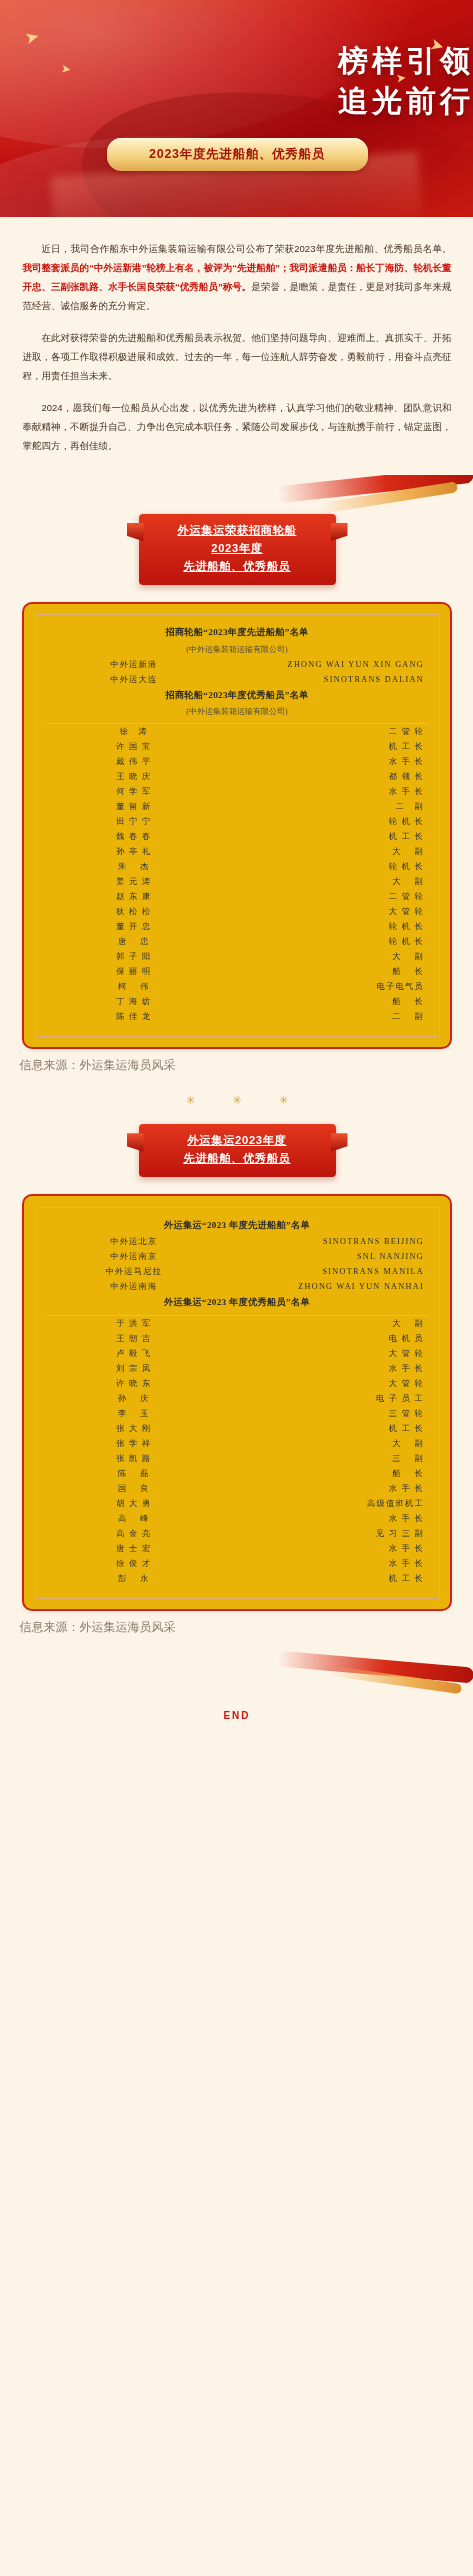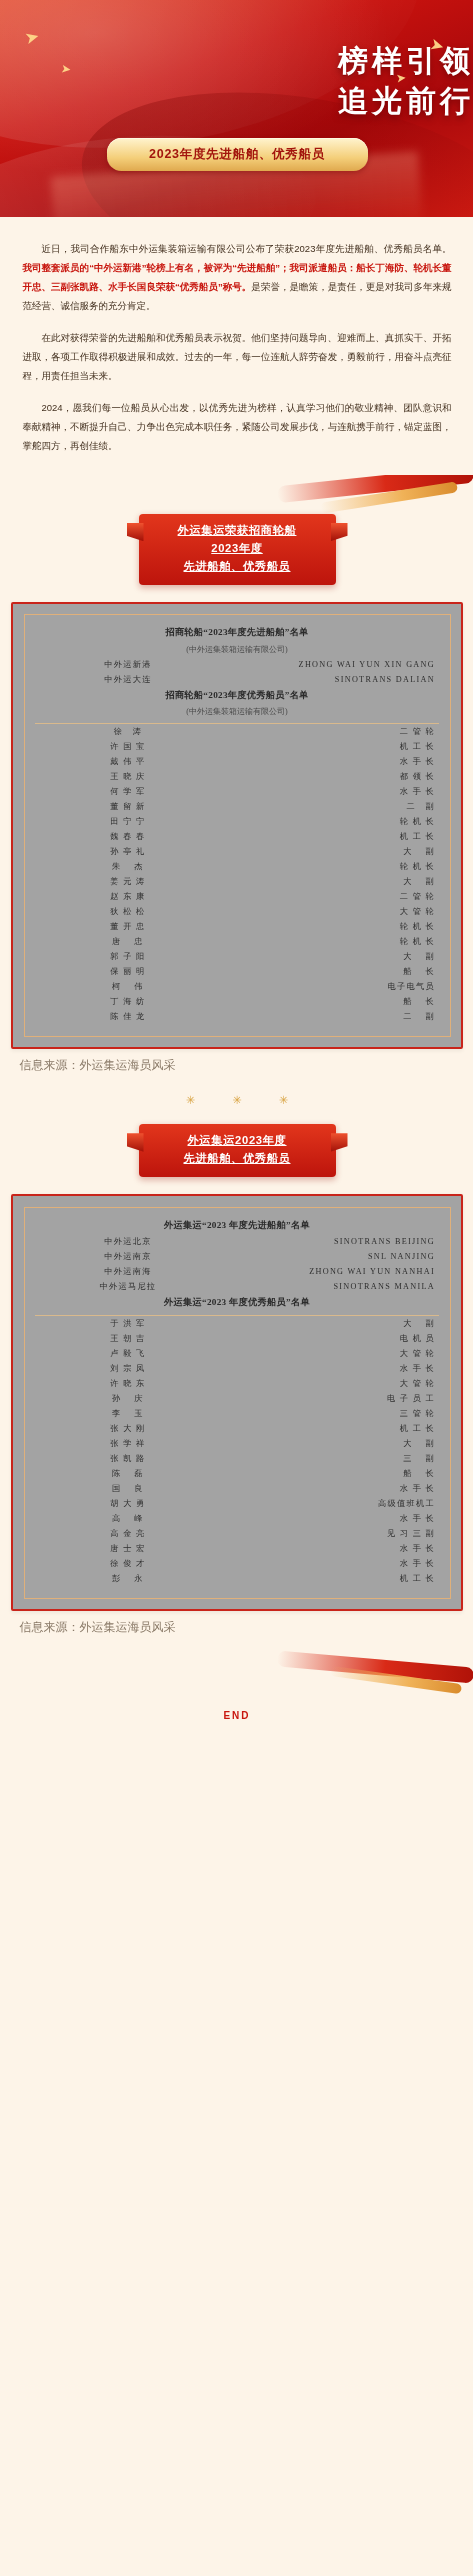--- a/index.html
+++ b/index.html
@@ -98,24 +98,24 @@
   .banner:before, .banner:after {
     content: ""; position: absolute; top: 9.2px; width: 17px; height: 18.4px;
     background: linear-gradient(180deg, #f0522f, #a21007);
   }
   .banner:before { left: -12px; clip-path: polygon(0 0, 100% 0, 100% 100%, 0 70%); }
   .banner:after  { right: -12px; clip-path: polygon(0 0, 100% 0, 100% 70%, 0 100%); }
   .banner .bl { display: block; font-size: 11.2px; font-weight: bold; line-height: 1.6; letter-spacing: 0.7px; text-decoration: underline; }
 
   
   .card {
-    margin: 0 11px 8px; padding: 10.5px;
-    background: #a3a3a3;
+    margin: 0 22px 8px; padding: 10.5px;
+    background: #eab308;
     border: 2px double #c9241a;
-    border-radius: 2px;
+    border-radius: 10px;
     box-shadow: 0 1.3px 4px rgba(0,0,0,.06);
   }
   .card-inner { border: 0.7px solid #e0b07a; padding: 9.2px 10.5px 12px; }
   .card h3 {
     text-align: center; font-size: 9.2px; color: #2b2b2b; font-weight: bold;
     line-height: 1.9; letter-spacing: 0.3px;
     font-family: "Liberation Serif", "DejaVu Serif", serif;
   }
   .card .sub {
     text-align: center; font-size: 8px; color: #4a4a4a; line-height: 1.9;
@@ -323,26 +323,26 @@
         <tbody>
           <tr>
               <td class="c1">中外运北京</td>
               <td class="c2">SINOTRANS BEIJING</td>
             </tr>
           <tr>
               <td class="c1">中外运南京</td>
               <td class="c2">SNL NANJING</td>
             </tr>
           <tr>
+              <td class="c1">中外运马尼拉</td>
+              <td class="c2">SINOTRANS MANILA</td>
+            </tr>
+          <tr>
               <td class="c1">中外运南海</td>
               <td class="c2">ZHONG WAI YUN NANHAI</td>
-            </tr>
-          <tr>
-              <td class="c1">中外运马尼拉</td>
-              <td class="c2">SINOTRANS MANILA</td>
             </tr>
         </tbody>
       </table>
       <h3>外运集运“2023 年度优秀船员”名单</h3>
       <div class="rule"></div>
       <table>
         <tbody>
           <tr>
               <td class="c1">于 洪 军</td>
               <td class="c2">大 　副</td>

